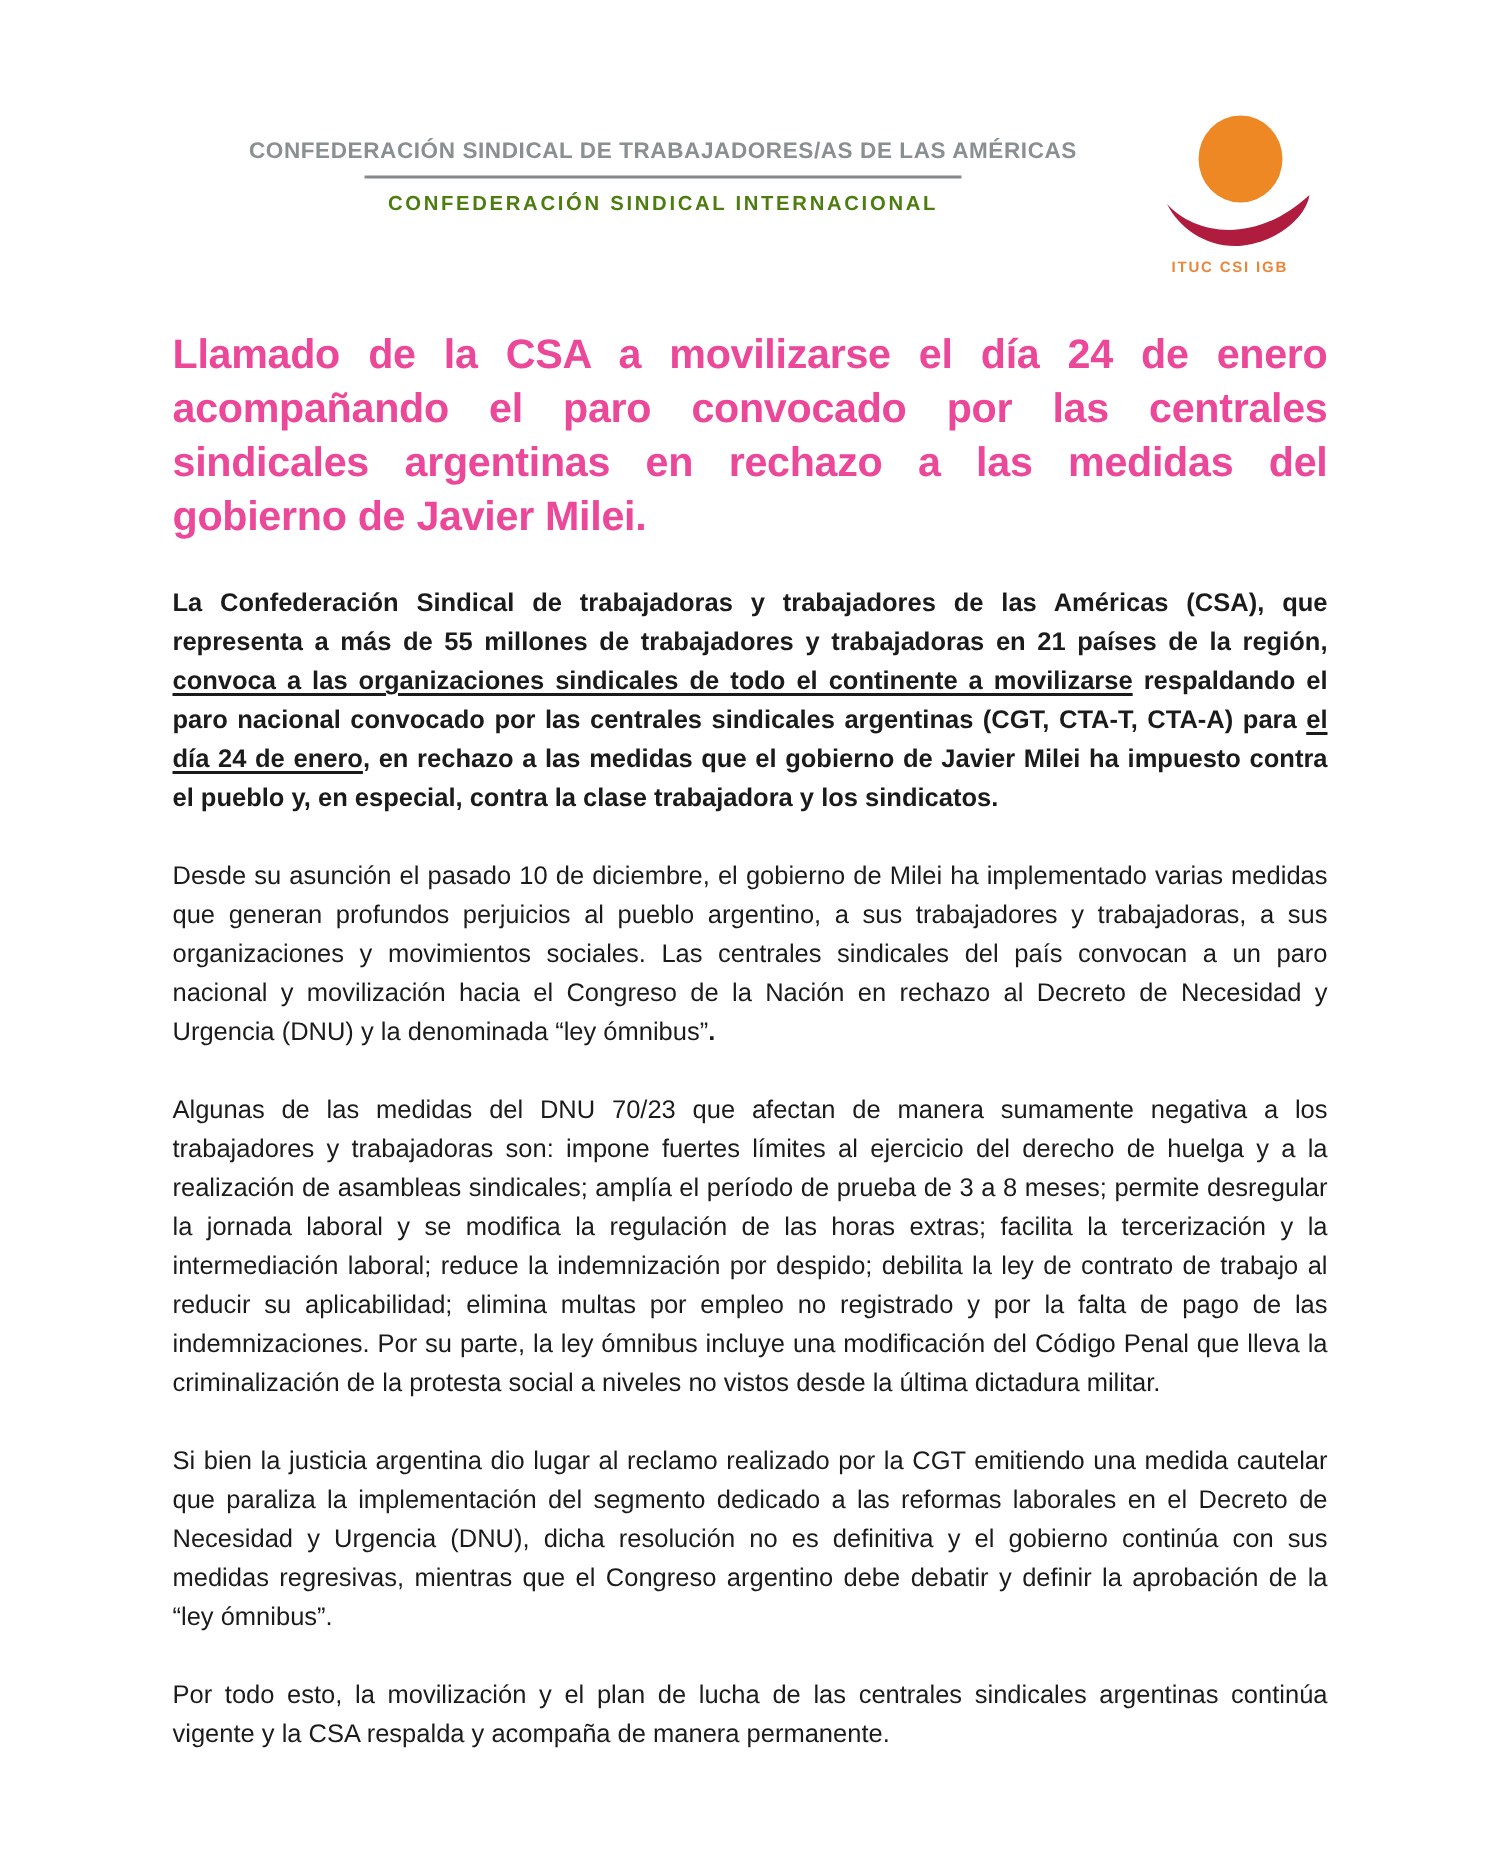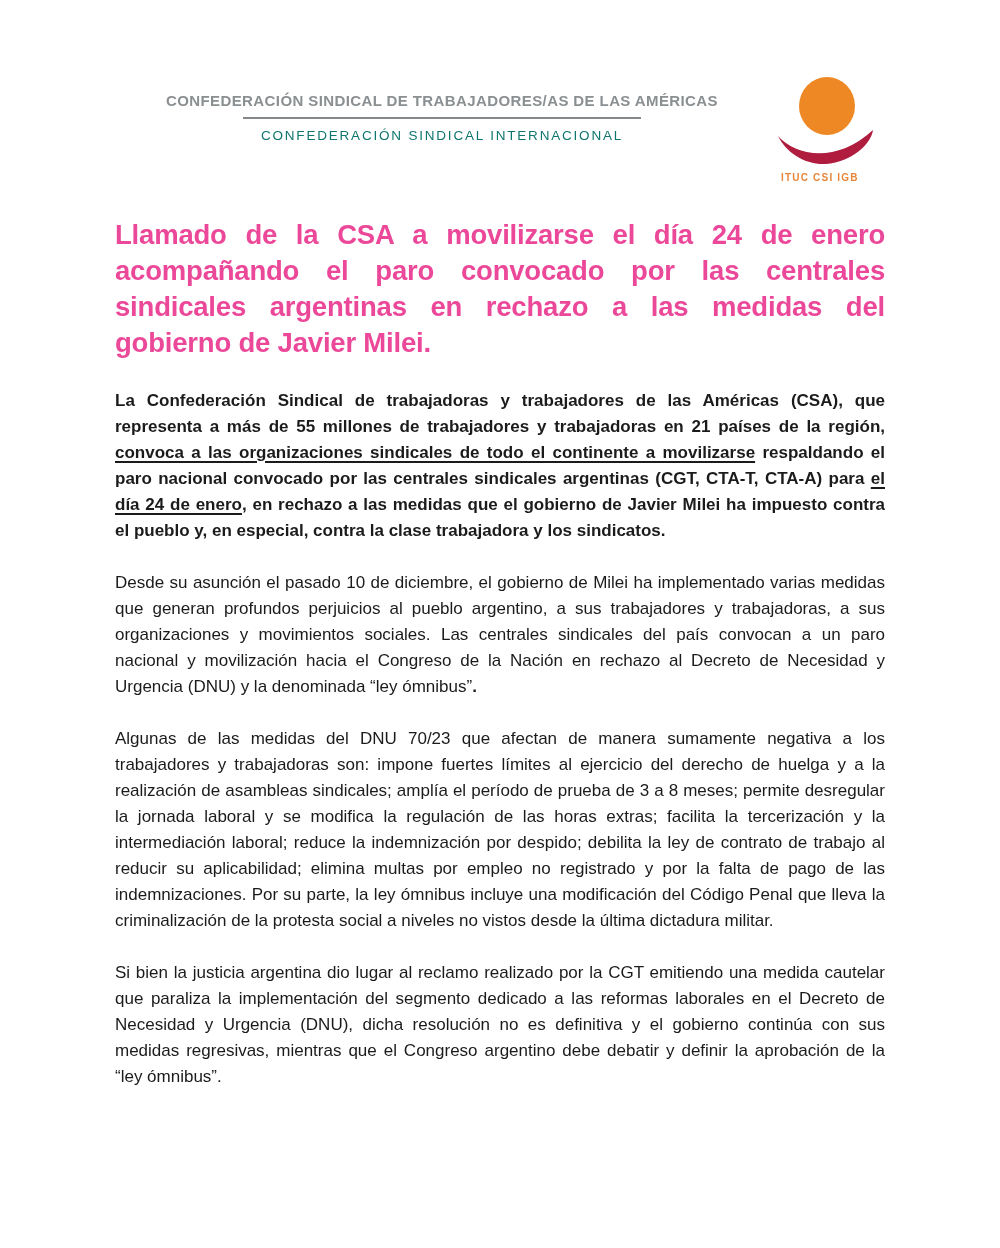--- a/index.html
+++ b/index.html
@@ -13,21 +13,21 @@
   .logo-right{flex:0 0 122px;}
   .header-center{flex:1;text-align:center;padding-top:22px;min-width:0;}
   .org-line1{
     font-size:15px;font-weight:bold;color:#8a8f92;letter-spacing:0.4px;
     white-space:nowrap;
   }
   .header-divider{
     width:398px;border:none;border-top:2px solid #85898c;margin:8px auto 9px;
   }
   .org-line2{
-    font-size:13.5px;font-weight:normal;color:#0f766e;letter-spacing:1.8px;
+    font-size:13.5px;font-weight:bold;color:#4d7c0f;letter-spacing:1.8px;
     white-space:nowrap;
   }
   
   .doc-title{
     margin:27px 115px 0 115px;
     font-size:27.5px;font-weight:bold;line-height:36px;color:#ec4899;
     text-align:justify;letter-spacing:-0.2px;
   }
   
   .doc-body{margin:27px 115px 0 115px;color:#1b1b1b;}
@@ -62,15 +62,16 @@
 
   </div>
 
   <div class="doc-title">Llamado de la CSA a movilizarse el día 24 de enero acompañando el paro convocado por las centrales sindicales argentinas en rechazo a las medidas del gobierno de Javier Milei.</div>
 
   <div class="doc-body" id="doc-body">
       <p class="bold"><span>La Confederación Sindical de trabajadoras y trabajadores de las Américas (CSA), que representa a más de 55 millones de trabajadores y trabajadoras en 21 países de la región, </span><span class="u">convoca a las organizaciones sindicales de todo el continente a movilizarse</span><span> respaldando el paro nacional convocado por las centrales sindicales argentinas (CGT, CTA-T, CTA-A) para </span><span class="u">el día 24 de enero</span><span>, en rechazo a las medidas que el gobierno de Javier Milei ha impuesto contra el pueblo y, en especial, contra la clase trabajadora y los sindicatos.</span></p>
       <p class=""><span>Desde su asunción el pasado 10 de diciembre, el gobierno de Milei ha implementado varias medidas que generan profundos perjuicios al pueblo argentino, a sus trabajadores y trabajadoras, a sus organizaciones y movimientos sociales. Las centrales sindicales del país convocan a un paro nacional y movilización hacia el Congreso de la Nación en rechazo al Decreto de Necesidad y Urgencia (DNU) y la denominada “ley ómnibus”</span><span class="b">.</span></p>
       <p class=""><span>Algunas de las medidas del DNU 70/23 que afectan de manera sumamente negativa a los trabajadores y trabajadoras son: impone fuertes límites al ejercicio del derecho de huelga y a la realización de asambleas sindicales; amplía el período de prueba de 3 a 8 meses; permite desregular la jornada laboral y se modifica la regulación de las horas extras; facilita la tercerización y la intermediación laboral; reduce la indemnización por despido; debilita la ley de contrato de trabajo al reducir su aplicabilidad; elimina multas por empleo no registrado y por la falta de pago de las indemnizaciones. Por su parte, la ley ómnibus incluye una modificación del Código Penal que lleva la criminalización de la protesta social a niveles no vistos desde la última dictadura militar.</span></p>
       <p class=""><span>Si bien la justicia argentina dio lugar al reclamo realizado por la CGT emitiendo una medida cautelar que paraliza la implementación del segmento dedicado a las reformas laborales en el Decreto de Necesidad y Urgencia (DNU), dicha resolución no es definitiva y el gobierno continúa con sus medidas regresivas, mientras que el Congreso argentino debe debatir y definir la aprobación de la “ley ómnibus”.</span></p>
+      <p class=""><span>Por todo esto, la movilización y el plan de lucha de las centrales sindicales argentinas continúa vigente y la CSA respalda y acompaña de manera permanente.</span></p>
     </div>
 
 </div>
 
 </body></html>

